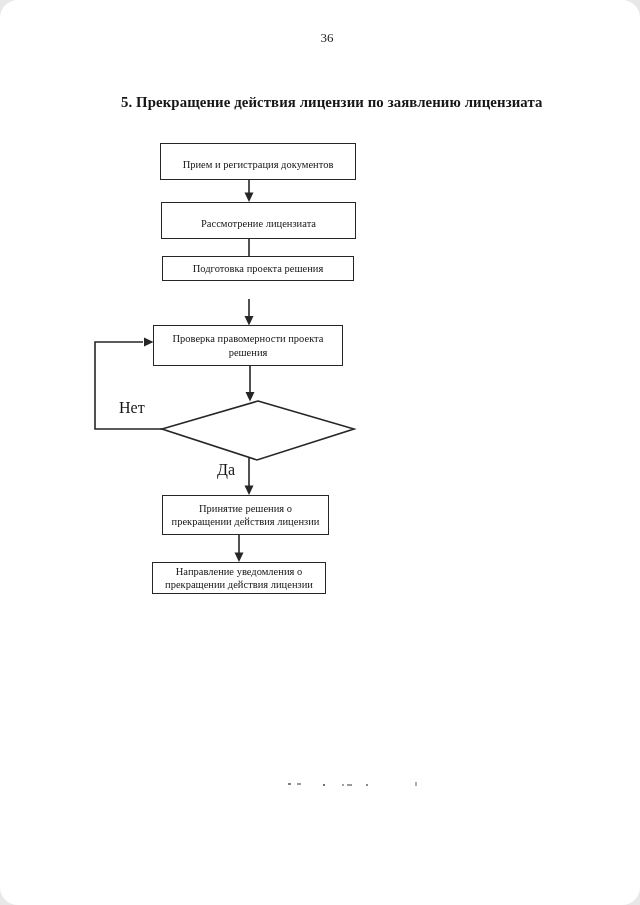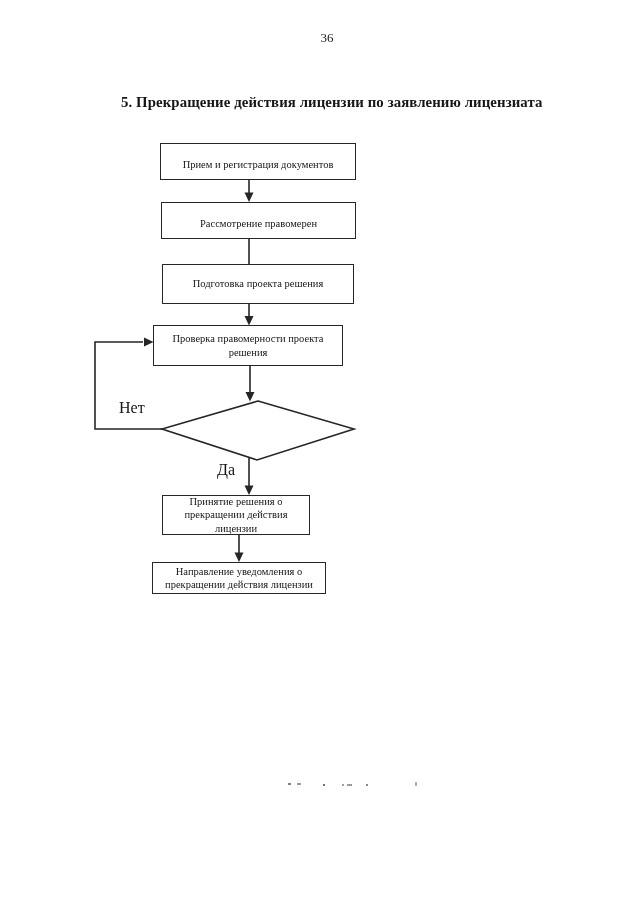--- a/index.html
+++ b/index.html
@@ -9,20 +9,21 @@
   }
   .page {
     position: relative;
     width: 640px;
     height: 905px;
     background: #ffffff;
     overflow: hidden;
     font-family: "Liberation Serif", "DejaVu Serif", serif;
     color: #161616;
     margin: 0 auto;
+    border-radius: 18px;
   }
   .page-number {
     position: absolute;
     top: 31px;
     left: 327px;
     transform: translateX(-50%);
     font-size: 13px;
     line-height: 14px;
   }
   .section-title {
@@ -48,23 +49,23 @@
     font-size: 10.5px;
     line-height: 13.5px;
     padding: 0 8px;
   }
   .flow-node.align-top {
     align-items: flex-start;
     padding-top: 14px;
   }
   .node-receive { left: 160px; top: 143px; width: 196px; height: 37px; }
   .node-review  { left: 161px; top: 202px; width: 195px; height: 37px; }
-  .node-draft   { left: 162px; top: 264px; width: 192px; height: 40px; }
+  .node-draft   { left: 162px; top: 256px; width: 192px; height: 25px; }
   .node-check   { left: 153px; top: 325px; width: 190px; height: 41px; padding: 0 12px; }
-  .node-adopt   { left: 162px; top: 495px; width: 148px; height: 40px; }
+  .node-adopt   { left: 162px; top: 495px; width: 167px; height: 40px; }
   .node-notify  { left: 152px; top: 562px; width: 174px; height: 32px; }
   .decision-label {
     position: absolute;
     left: 211px;
     top: 418px;
     width: 88px;
     font-size: 10.5px;
     line-height: 13.5px;
     text-align: left;
   }
@@ -115,21 +116,21 @@
       <polygon points="234.5,552.5 243.5,552.5 239,562"></polygon>
       <polygon points="144,337.5 144,346.5 153.5,342"></polygon>
     </g>
   </svg>
 
   <div class="flow-node node-receive align-top">
     <span>Прием и регистрация документов</span>
   </div>
 
   <div class="flow-node node-review align-top">
-    <span>Рассмотрение правомерен</span>
+    <span>Рассмотрение лицензиата</span>
   </div>
 
   <div class="flow-node node-draft">
     <span>Подготовка проекта решения</span>
   </div>
 
   <div class="flow-node node-check">
     <span>Проверка правомерности проекта решения</span>
   </div>
 

